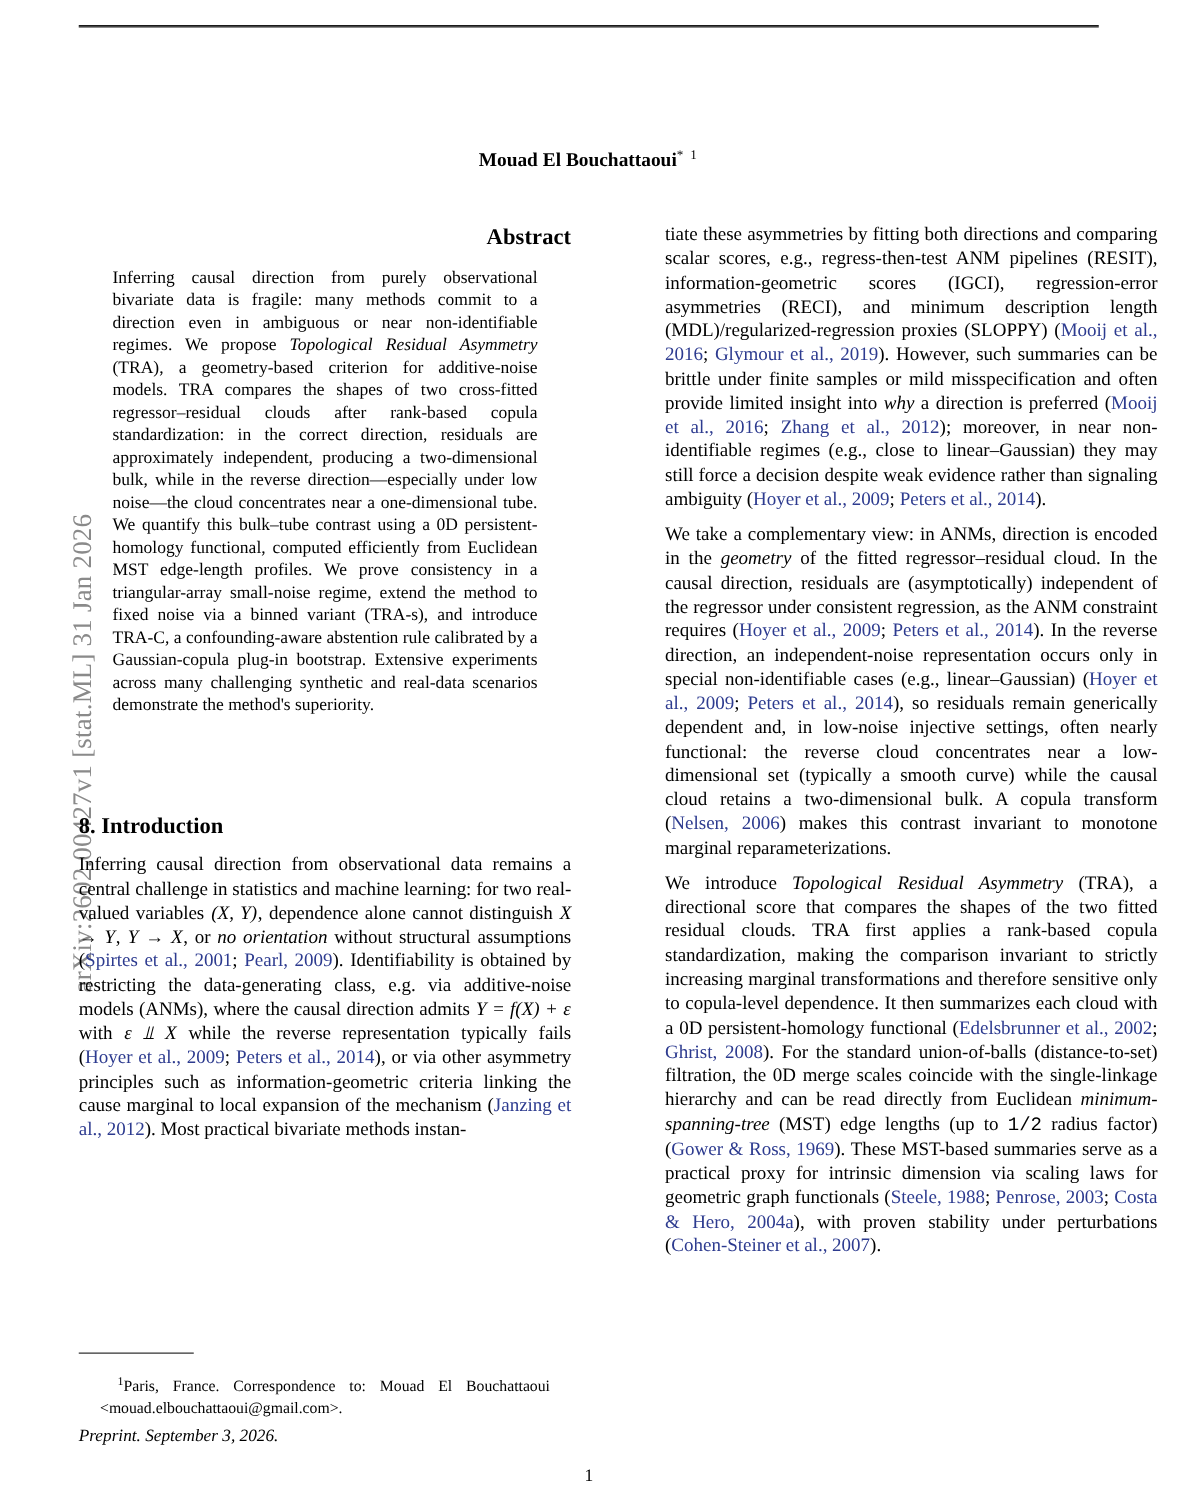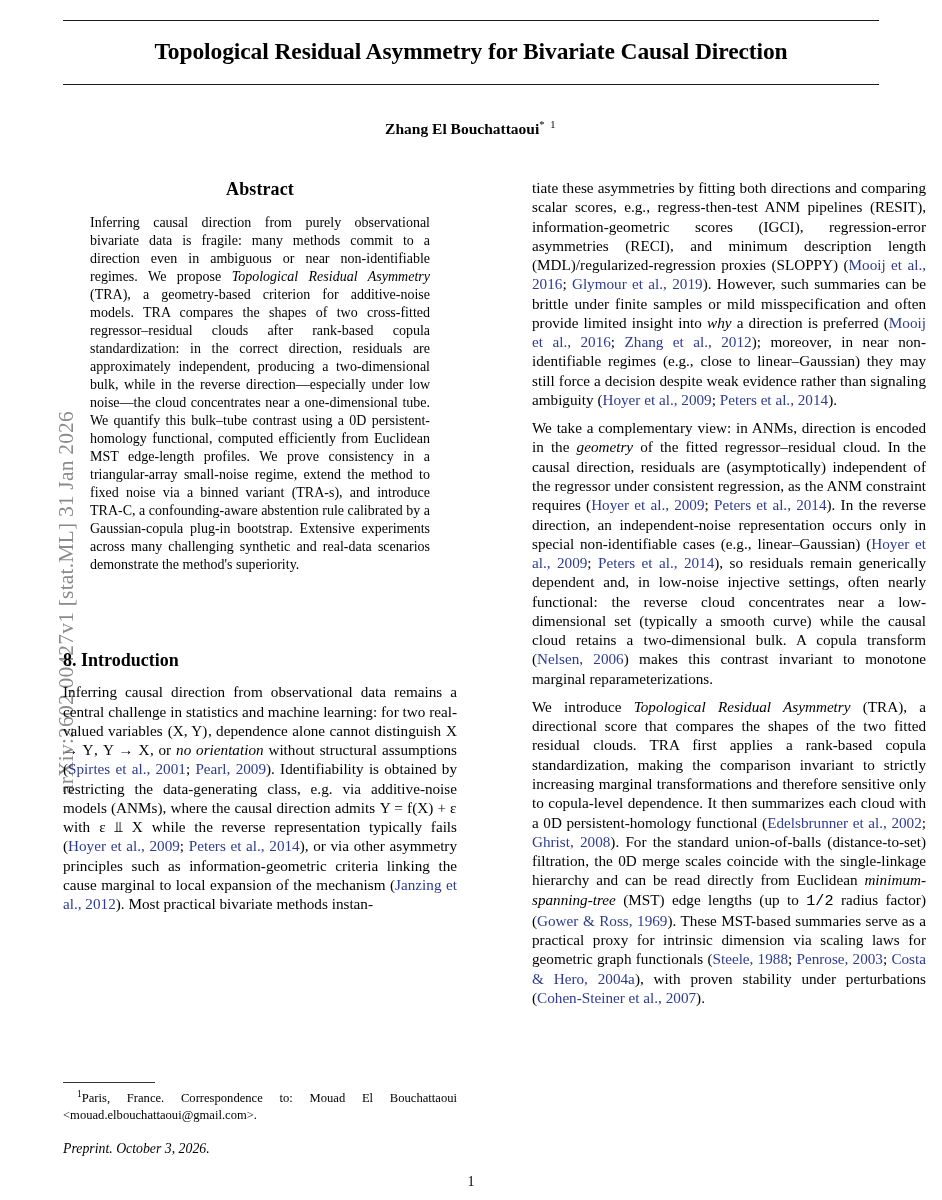--- a/index.html
+++ b/index.html
@@ -98,21 +98,21 @@
     width: 394px;
   }
   #right-column {
     left: 532px;
     width: 394px;
   }
 
   h2.abstract-heading {
     font-size: 18px;
     font-weight: bold;
-    text-align: center;
+    text-align: right;
     margin: 0 0 13px 0;
     letter-spacing: 0.1px;
   }
   #abstract-body {
     margin: 0;
     padding: 0 27px;
     font-size: 14px;
     line-height: 1.285;
     text-align: justify;
   }
@@ -127,20 +127,21 @@
     margin-top: 75px;
   }
   p.body-par {
     margin: 0 0 9px 0;
     text-align: justify;
   }
   .cite { color: #2d3b8f; }
   i, em { font-style: italic; }
   .mathvar {
     font-family: "Liberation Serif", "DejaVu Serif", serif;
+    font-style: italic;
     padding: 0 0.5px;
   }
   .mathop {
     font-family: Liberation Mono, monospace;
     font-style: normal;
   }
 
   
   #footnote-block {
     position: absolute;
@@ -151,21 +152,21 @@
     line-height: 1.30;
   }
   #footnote-rule {
     border-top: 0.9px solid #333;
     width: 92px;
     margin: 0 0 5px 0;
     height: 0;
   }
   #footnote-text {
     text-indent: 14px;
-    margin: 0;
+    margin: 17px;
     text-align: justify;
   }
   #footnote-text sup {
     font-size: 9.5px;
     vertical-align: super;
   }
   #preprint-line {
     position: absolute;
     left: 63px;
     top: 1141px;
@@ -184,26 +185,25 @@
 </style>
 </head>
 <body>
 
 <div id="arxiv-stamp">arXiv:2602.00427v1  [stat.ML]  31 Jan 2026</div>
 
 <div id="page">
 
   <div id="title-block">
     <div class="rule-top"></div>
-    <h1 id="paper-title">Topological Residual Asymmetry for Bivariate Causal Direction</h1>
     <div class="rule-bottom"></div>
   </div>
 
   <div id="author-line">
-    <span>Zhang El Bouchattaoui</span><sup>* 1</sup>
+    <span>Mouad El Bouchattaoui</span><sup>* 1</sup>
   </div>
 
   <div id="left-column" class="column">
 
     <h2 class="abstract-heading">Abstract</h2>
     <p id="abstract-body"><span>Inferring causal direction from purely observational bivariate data is fragile: many methods commit to a direction even in ambiguous or near non-identifiable regimes. We propose </span><i>Topological Residual Asymmetry</i><span> (TRA), a geometry-based criterion for additive-noise models. TRA compares the shapes of two cross-fitted regressor–residual clouds after rank-based copula standardization: in the correct direction, residuals are approximately independent, producing a two-dimensional bulk, while in the reverse direction—especially under low noise—the cloud concentrates near a one-dimensional tube. We quantify this bulk–tube contrast using a 0D persistent-homology functional, computed efficiently from Euclidean MST edge-length profiles. We prove consistency in a triangular-array small-noise regime, extend the method to fixed noise via a binned variant (TRA-s), and introduce TRA-C, a confounding-aware abstention rule calibrated by a Gaussian-copula plug-in bootstrap. Extensive experiments across many challenging synthetic and real-data scenarios demonstrate the method's superiority.</span></p>
 
     <div id="intro-wrap">
       <h2 class="section-heading">8. Introduction</h2>
       <p class="body-par"><span>Inferring causal direction from observational data remains a central challenge in statistics and machine learning: for two real-valued variables </span><span class="mathvar">(X, Y)</span><span>, dependence alone cannot distinguish </span><span class="mathvar">X → Y</span><span>, </span><span class="mathvar">Y → X</span><span>, or </span><i>no orientation</i><span> without structural assumptions (</span><a class="cite">Spirtes et al., 2001</a><span>; </span><a class="cite">Pearl, 2009</a><span>). Identifiability is obtained by restricting the data-generating class, e.g. via additive-noise models (ANMs), where the causal direction admits </span><span class="mathvar">Y = f(X) + ε</span><span> with </span><span class="mathvar">ε ⫫ X</span><span> while the reverse representation typically fails (</span><a class="cite">Hoyer et al., 2009</a><span>; </span><a class="cite">Peters et al., 2014</a><span>), or via other asymmetry principles such as information-geometric criteria linking the cause marginal to local expansion of the mechanism (</span><a class="cite">Janzing et al., 2012</a><span>). Most practical bivariate methods instan-</span></p>
@@ -217,17 +217,17 @@
     <p class="body-par"><span>We take a complementary view: in ANMs, direction is encoded in the </span><i>geometry</i><span> of the fitted regressor–residual cloud. In the causal direction, residuals are (asymptotically) independent of the regressor under consistent regression, as the ANM constraint requires (</span><a class="cite">Hoyer et al., 2009</a><span>; </span><a class="cite">Peters et al., 2014</a><span>). In the reverse direction, an independent-noise representation occurs only in special non-identifiable cases (e.g., linear–Gaussian) (</span><a class="cite">Hoyer et al., 2009</a><span>; </span><a class="cite">Peters et al., 2014</a><span>), so residuals remain generically dependent and, in low-noise injective settings, often nearly functional: the reverse cloud concentrates near a low-dimensional set (typically a smooth curve) while the causal cloud retains a two-dimensional bulk. A copula transform (</span><a class="cite">Nelsen, 2006</a><span>) makes this contrast invariant to monotone marginal reparameterizations.</span></p>
 
     <p class="body-par"><span>We introduce </span><i>Topological Residual Asymmetry</i><span> (TRA), a directional score that compares the shapes of the two fitted residual clouds. TRA first applies a rank-based copula standardization, making the comparison invariant to strictly increasing marginal transformations and therefore sensitive only to copula-level dependence. It then summarizes each cloud with a 0D persistent-homology functional (</span><a class="cite">Edelsbrunner et al., 2002</a><span>; </span><a class="cite">Ghrist, 2008</a><span>). For the standard union-of-balls (distance-to-set) filtration, the 0D merge scales coincide with the single-linkage hierarchy and can be read directly from Euclidean </span><i>minimum-spanning-tree</i><span> (MST) edge lengths (up to </span><span class="mathop">1/2</span><span> radius factor) (</span><a class="cite">Gower &amp; Ross, 1969</a><span>). These MST-based summaries serve as a practical proxy for intrinsic dimension via scaling laws for geometric graph functionals (</span><a class="cite">Steele, 1988</a><span>; </span><a class="cite">Penrose, 2003</a><span>; </span><a class="cite">Costa &amp; Hero, 2004a</a><span>), with proven stability under perturbations (</span><a class="cite">Cohen-Steiner et al., 2007</a><span>).</span></p>
   </div>
 
   <div id="footnote-block">
     <div id="footnote-rule"></div>
     <p id="footnote-text"><sup>1</sup><span>Paris, France. Correspondence to: Mouad El Bouchattaoui &lt;mouad.elbouchattaoui@gmail.com&gt;.</span></p>
   </div>
 
-  <div id="preprint-line">Preprint. October 3, 2026.</div>
+  <div id="preprint-line">Preprint. September 3, 2026.</div>
 
   <div id="page-number">1</div>
 
 </div>
 
 </body></html>

